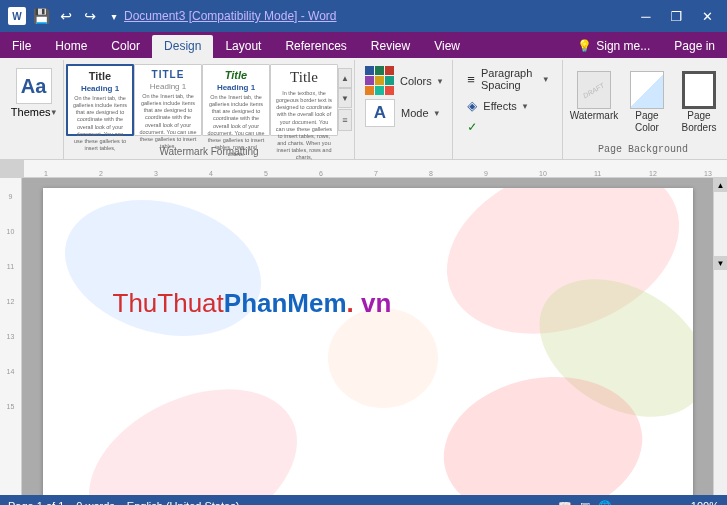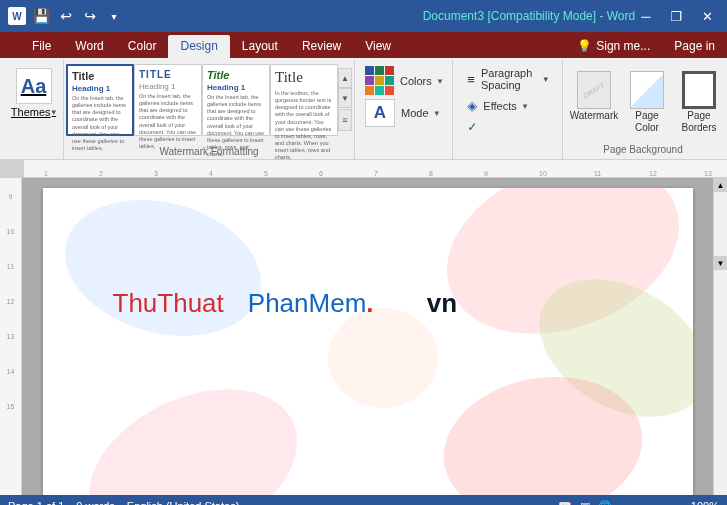--- a/index.html
+++ b/index.html
@@ -9,37 +9,37 @@
     .title-bar {
       background: #2b579a;
       height: 32px;
       display: flex;
       align-items: center;
       justify-content: space-between;
       padding: 0 8px;
       color: white;
     }
     .title-bar-left { display: flex; align-items: center; gap: 6px; }
-    .title-bar-center { flex: 1; text-align: right; font-size: 12px; color: #5eead4; }
+    .title-bar-center { flex: 1; text-align: left; font-size: 12px; color: #c4b5fd; text-decoration: underline; }
     .title-bar-right { display: flex; align-items: center; gap: 8px; }
     .title-icon { width: 18px; height: 18px; background: #fff; border-radius: 2px; display: flex; align-items: center; justify-content: center; }
     .title-icon-inner { color: #2b579a; font-weight: bold; font-size: 10px; }
     .tb-btn { color: white; cursor: pointer; font-size: 13px; padding: 2px 6px; }
 
     
     .qat { display: flex; align-items: center; gap: 4px; }
     .qat-icon { width: 20px; height: 20px; display: flex; align-items: center; justify-content: center; color: white; font-size: 14px; cursor: pointer; }
 
     
     .ribbon-tabs {
-      background: #7f1d1d;
+      background: #701a75;
       height: 26px;
       display: flex;
       align-items: flex-end;
-      padding-left: 20px;
+      padding-left: 0;
     }
     .ribbon-tab {
       padding: 4px 12px 5px;
       color: white;
       font-size: 12px;
       cursor: pointer;
       border-radius: 2px 2px 0 0;
     }
     .ribbon-tab.active { background: #f0f0f0; color: #2b579a; font-weight: 500; }
     .ribbon-tab-right { margin-left: auto; display: flex; align-items: center; }
@@ -57,21 +57,20 @@
     }
 
     
     .ribbon-group {
       display: flex;
       flex-direction: column;
       align-items: center;
       padding: 4px 6px;
       border-right: 1px solid #d0d0d0;
       position: relative;
-      text-decoration: underline;
     }
     .ribbon-group-label {
       font-size: 10px;
       color: #666;
       margin-top: auto;
       padding-top: 2px;
       text-align: center;
     }
     .ribbon-group-content {
       display: flex;
@@ -192,20 +191,21 @@
       border-radius: 2px;
       font-size: 11px;
       color: #333;
     }
     .ribbon-group-label-bottom {
       font-size: 10px;
       color: #666;
       text-align: center;
       margin-top: auto;
       padding-top: 4px;
+      font-family: Liberation Mono, monospace;
     }
 
     
     .page-bg-group {
       display: flex;
       flex-direction: column;
       padding: 4px 6px;
       min-width: 160px;
     }
     .page-bg-content {
@@ -358,20 +358,21 @@
     .format-gallery-wrapper {
       display: flex;
       flex-direction: column;
       border-right: 1px solid #d0d0d0;
     }
     .format-gallery-top {
       display: flex;
       flex: 1;
       align-items: flex-start;
       padding: 4px 2px 0;
+      text-align: center;
     }
   </style>
 </head>
 <body>
 
 <div class="title-bar">
   <div class="title-bar-left">
     <div class="title-icon">
       <span class="title-icon-inner">W</span>
     </div>
@@ -385,24 +386,25 @@
   <div class="title-bar-center">Document3 [Compatibility Mode] - Word</div>
   <div class="title-bar-right">
     <span class="tb-btn">─</span>
     <span class="tb-btn">❐</span>
     <span class="tb-btn">✕</span>
   </div>
 </div>
 
 <div class="ribbon-tabs">
   <div class="ribbon-tab">File</div>
-  <div class="ribbon-tab">Word</div>
+  <div class="ribbon-tab">Home</div>
   <div class="ribbon-tab">Color</div>
   <div class="ribbon-tab active">Design</div>
   <div class="ribbon-tab">Layout</div>
+  <div class="ribbon-tab">References</div>
   <div class="ribbon-tab">Review</div>
   <div class="ribbon-tab">View</div>
   <div class="ribbon-tab-right">
     <div class="tell-me">
       <span>💡</span>
       <span>Sign me...</span>
     </div>
     <div class="sign-in">Page in</div>
   </div>
 </div>
@@ -586,21 +588,21 @@
 
         <ellipse cx="120" cy="80" rx="100" ry="65" fill="rgba(180,210,255,0.3)" transform="rotate(15 120 80)"></ellipse>
 
         <ellipse cx="150" cy="280" rx="110" ry="70" fill="rgba(255,190,200,0.35)" transform="rotate(-25 150 280)"></ellipse>
 
         <ellipse cx="340" cy="170" rx="55" ry="50" fill="rgba(255,220,200,0.3)"></ellipse>
       </svg>
 
       <div class="page-content" style="position:relative;z-index:2;">
         <div style="margin-top:80px; margin-left:30px;">
-          <span style="font-size:26px; font-weight:normal; color:#d32f2f;">ThuThuat</span><span style="font-size:26px; font-weight:normal; color:#1565c0;margin-left:24px;">PhanMem</span><span style="font-size:26px; font-weight:bold; color:#d32f2f;">.</span><span style="font-size:26px; font-weight:bold; color:#0f172a;margin-left:46px;"> vn</span>
+          <span style="font-size:26px; font-weight:normal; color:#d32f2f;">ThuThuat</span><span style="font-size:26px; font-weight:bold; color:#1565c0;">PhanMem</span><span style="font-size:26px; font-weight:bold; color:#d32f2f;">.</span><span style="font-size:26px; font-weight:bold; color:#a21caf;"> vn</span>
         </div>
       </div>
     </div>
   </div>
 
   <div class="right-scrollbar">
     <div class="scroll-btn">▲</div>
     <div class="scroll-thumb"></div>
     <div class="scroll-btn">▼</div>
   </div>

